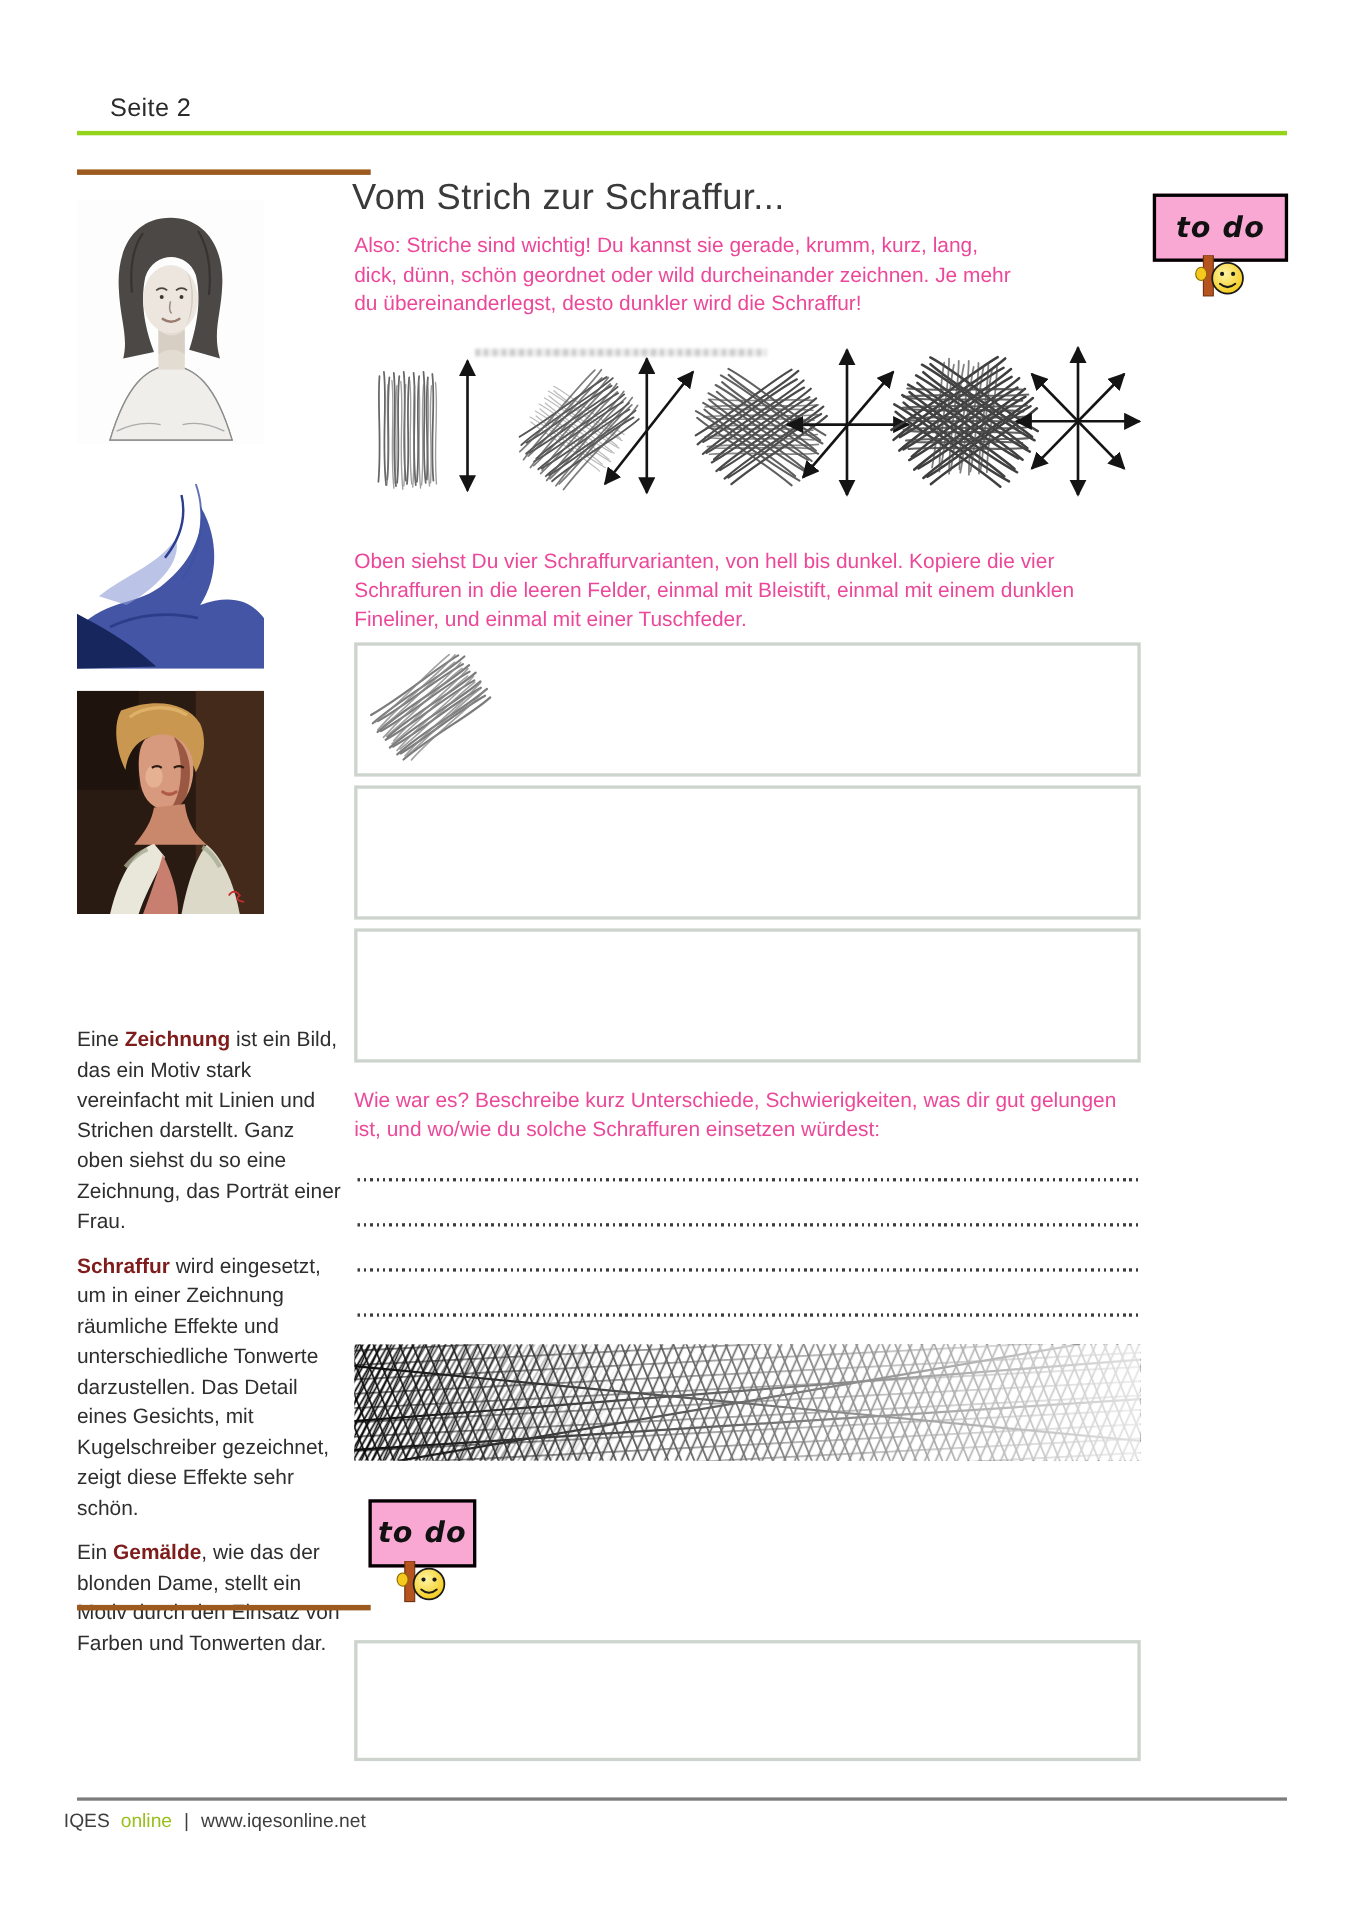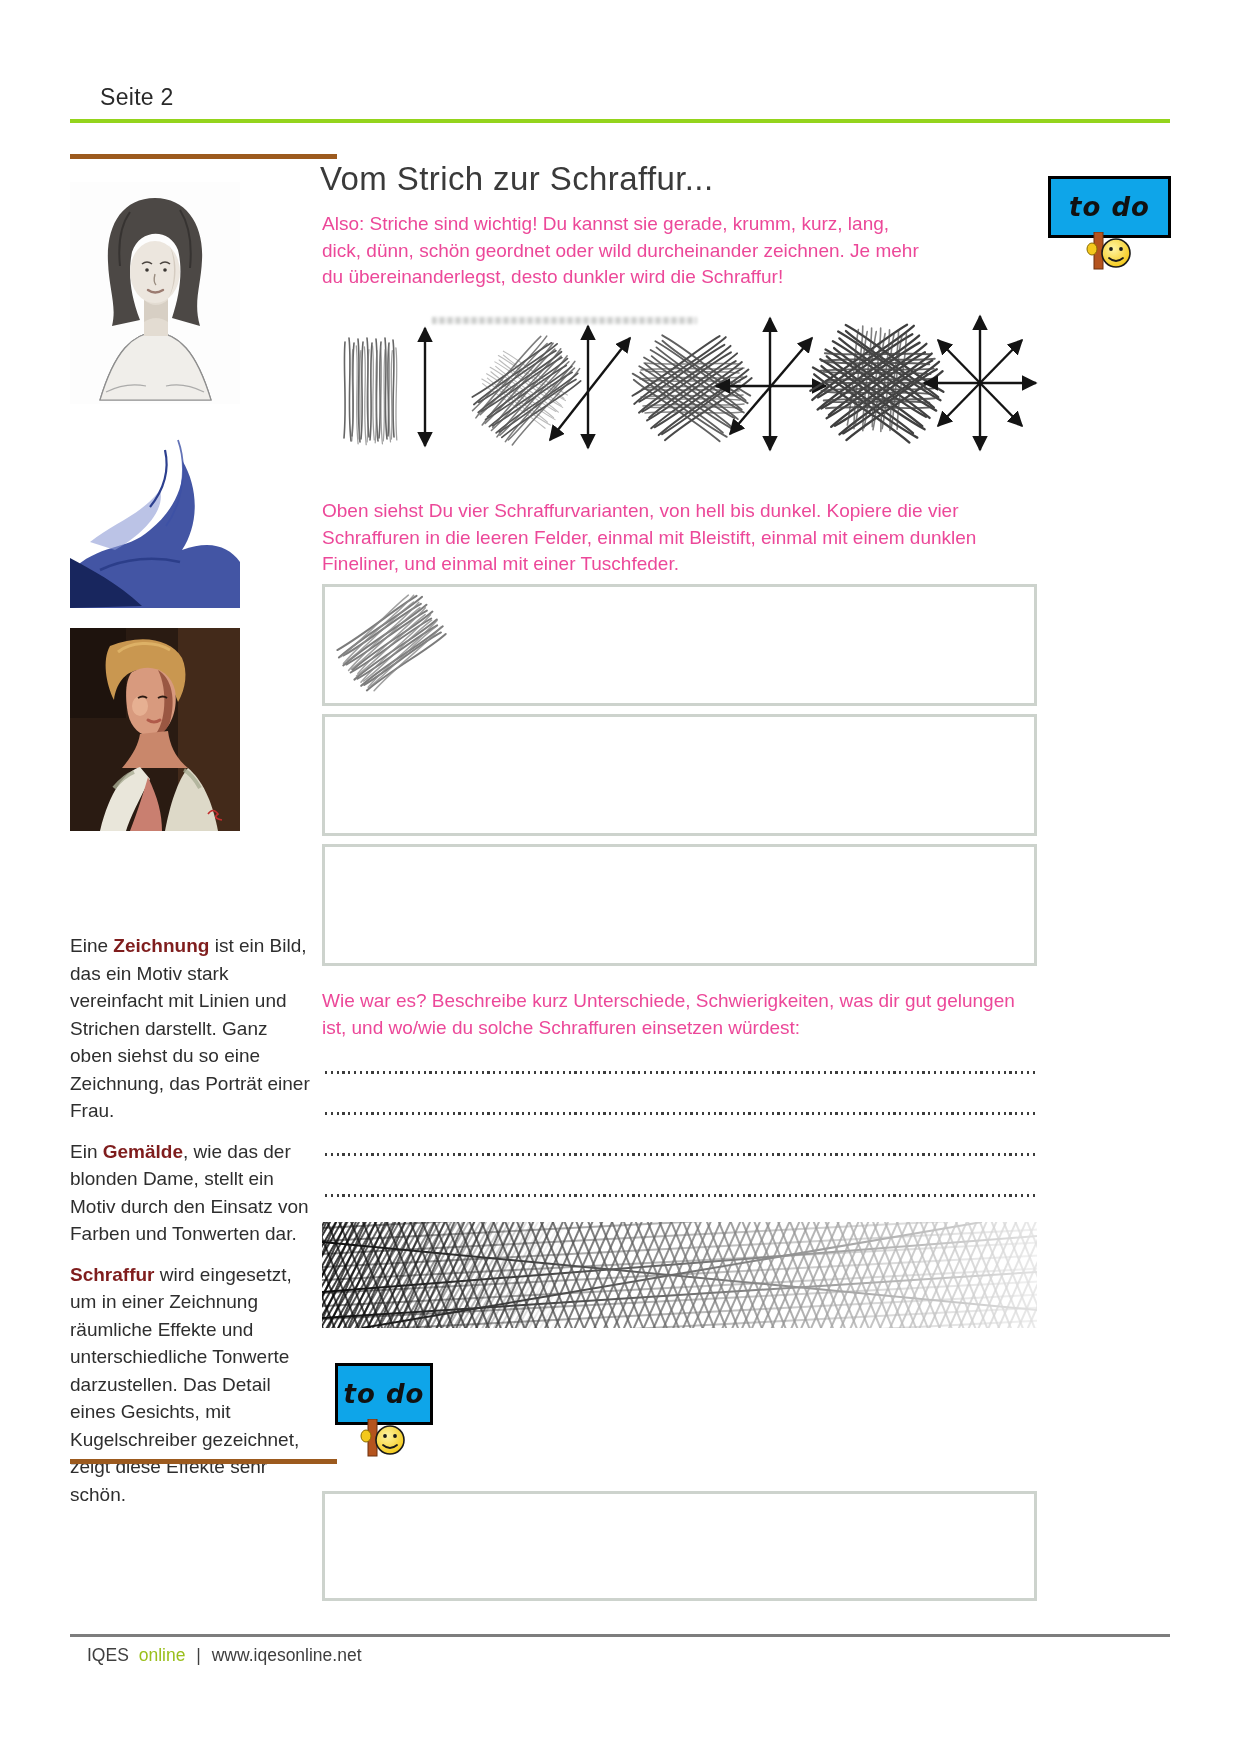--- a/index.html
+++ b/index.html
@@ -8,30 +8,30 @@
   .abs{position:absolute;}
   .rule{position:absolute;}
   .page-label{position:absolute;left:70px;top:84px;font-size:23px;color:#2a2a2a;letter-spacing:.3px;margin-left:30px;}
   .green-rule{left:70px;top:119px;width:1100px;height:4px;background:#94d41c;}
   .brown-rule{width:267px;height:5px;background:#9c5a1e;}
   .doc-title{position:absolute;left:320px;top:160px;font-size:33px;font-weight:400;color:#3a3a3a;letter-spacing:.4px;text-align:right;}
   .body-text{position:absolute;font-size:19px;line-height:26.5px;color:#ec4899;}
   .sidebar-text{position:absolute;left:70px;top:932px;width:244px;font-size:19px;line-height:27.5px;color:#2e2e2e;}
   .sidebar-text p{margin:0 0 13px 0;}
   .sidebar-text b{font-weight:700;color:#7f1d1d;}
-  .todo-sign{position:absolute;background:#0ea5e9;border:3px solid #000;display:flex;align-items:center;justify-content:center;}
+  .todo-sign{position:absolute;background:#f9a8d4;border:3px solid #000;display:flex;align-items:center;justify-content:center;}
   .todo-sign span{font-family:"DejaVu Sans",sans-serif;font-weight:800;font-style:italic;font-size:26px;color:#111;letter-spacing:1px;}
   .pbox{position:absolute;left:322px;width:709px;height:116px;border:3px solid #cdd3cd;background:#fff;}
   .tbox{position:absolute;left:322px;width:709px;height:104px;border:3px solid #cdd3cd;background:#fff;}
   .dotline{position:absolute;left:325px;width:710px;height:3px;
            background:repeating-linear-gradient(90deg,#3c3c3c 0 2.2px,transparent 2.2px 5.8px);}
   .smudge{position:absolute;left:432px;top:317px;width:265px;height:7px;opacity:.35;filter:blur(1.5px);
           background:repeating-linear-gradient(90deg,#6a6f6a 0 4px,#c9c9c9 4px 8px);}
   .footer-rule{left:70px;top:1634px;width:1100px;height:3px;background:#7d7d7d;}
-  .footer-text{position:absolute;left:87px;top:1645px;font-size:17.5px;color:#3f3f3f;text-align:right;}
+  .footer-text{position:absolute;left:58px;top:1645px;font-size:17.5px;color:#3f3f3f;text-align:right;}
   .footer-text .hl{color:#9abf1c;}
   .footer-text .div{margin:0 6px;}
 </style>
 </head>
 <body>
 
 <div class="page">
 
   <svg width="0" height="0" style="position:absolute" aria-hidden="true">
     <defs>
@@ -103,22 +103,22 @@
     <path d="M70 106 L98 103 C100 120 108 132 118 140 L52 140 C62 128 68 118 70 106 Z" fill="#c9876b"></path>
     <path d="M30 203 C40 162 55 144 70 139 L80 151 C70 170 60 190 56 203 Z" fill="#e9e6da"></path>
     <path d="M118 140 C132 152 142 172 148 203 L95 203 C100 176 108 152 118 140 Z" fill="#ddd9c8"></path>
     <path d="M78 149 C88 170 92 186 92 203 L60 203 C68 182 74 163 78 149 Z" fill="#c97f70"></path>
     <path d="M44 160 q10 -12 20 -16 M130 160 q-8 -14 -16 -18" stroke="#a9ad93" stroke-width="4" fill="none" opacity=".8"></path>
     <path d="M138 186 q5 -7 10 0 q-6 4 4 6" stroke="#c22e2e" stroke-width="1.6" fill="none"></path>
   </svg>
 
   <div class="sidebar-text">
     <p><span>Eine </span><b>Zeichnung</b><span> ist ein Bild, das ein Motiv stark vereinfacht mit Linien und Strichen darstellt. Ganz oben siehst du so eine Zeichnung, das Porträt einer Frau.</span></p>
+    <p><span></span><b>Schraffur</b><span> wird eingesetzt, um in einer Zeichnung räumliche Effekte und unterschiedliche Tonwerte darzustellen. Das Detail eines Gesichts, mit Kugelschreiber gezeichnet, zeigt diese Effekte sehr schön.</span></p>
     <p><span>Ein </span><b>Gemälde</b><span>, wie das der blonden Dame, stellt ein Motiv durch den Einsatz von Farben und Tonwerten dar.</span></p>
-    <p><span></span><b>Schraffur</b><span> wird eingesetzt, um in einer Zeichnung räumliche Effekte und unterschiedliche Tonwerte darzustellen. Das Detail eines Gesichts, mit Kugelschreiber gezeichnet, zeigt diese Effekte sehr schön.</span></p>
   </div>
   <div class="rule brown-rule" style="left:70px;top:1459px;"></div>
 
   <h1 class="doc-title" style="margin:0;">Vom Strich zur Schraffur...</h1>
 
   <div class="todo-sign" style="left:1048px;top:176px;width:117px;height:56px;">
     <span>to do</span>
   </div>
   <svg class="abs" style="left:1078px;top:232px;" width="60" height="42" viewBox="0 0 60 42">
     <rect x="16" y="0" width="9" height="37" fill="#b5541e" stroke="#6e300d" stroke-width="1"></rect>

